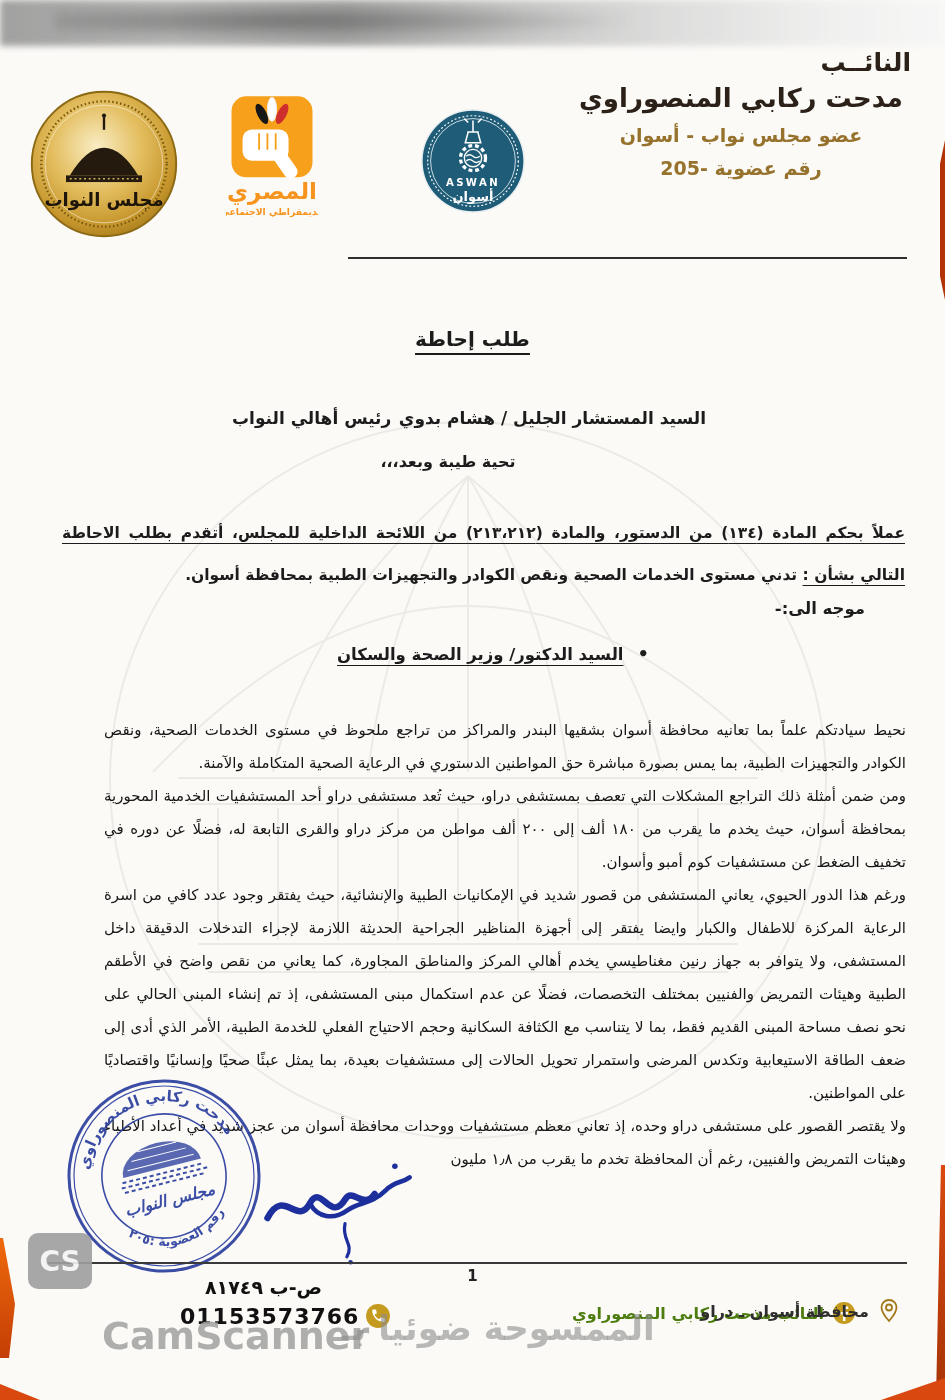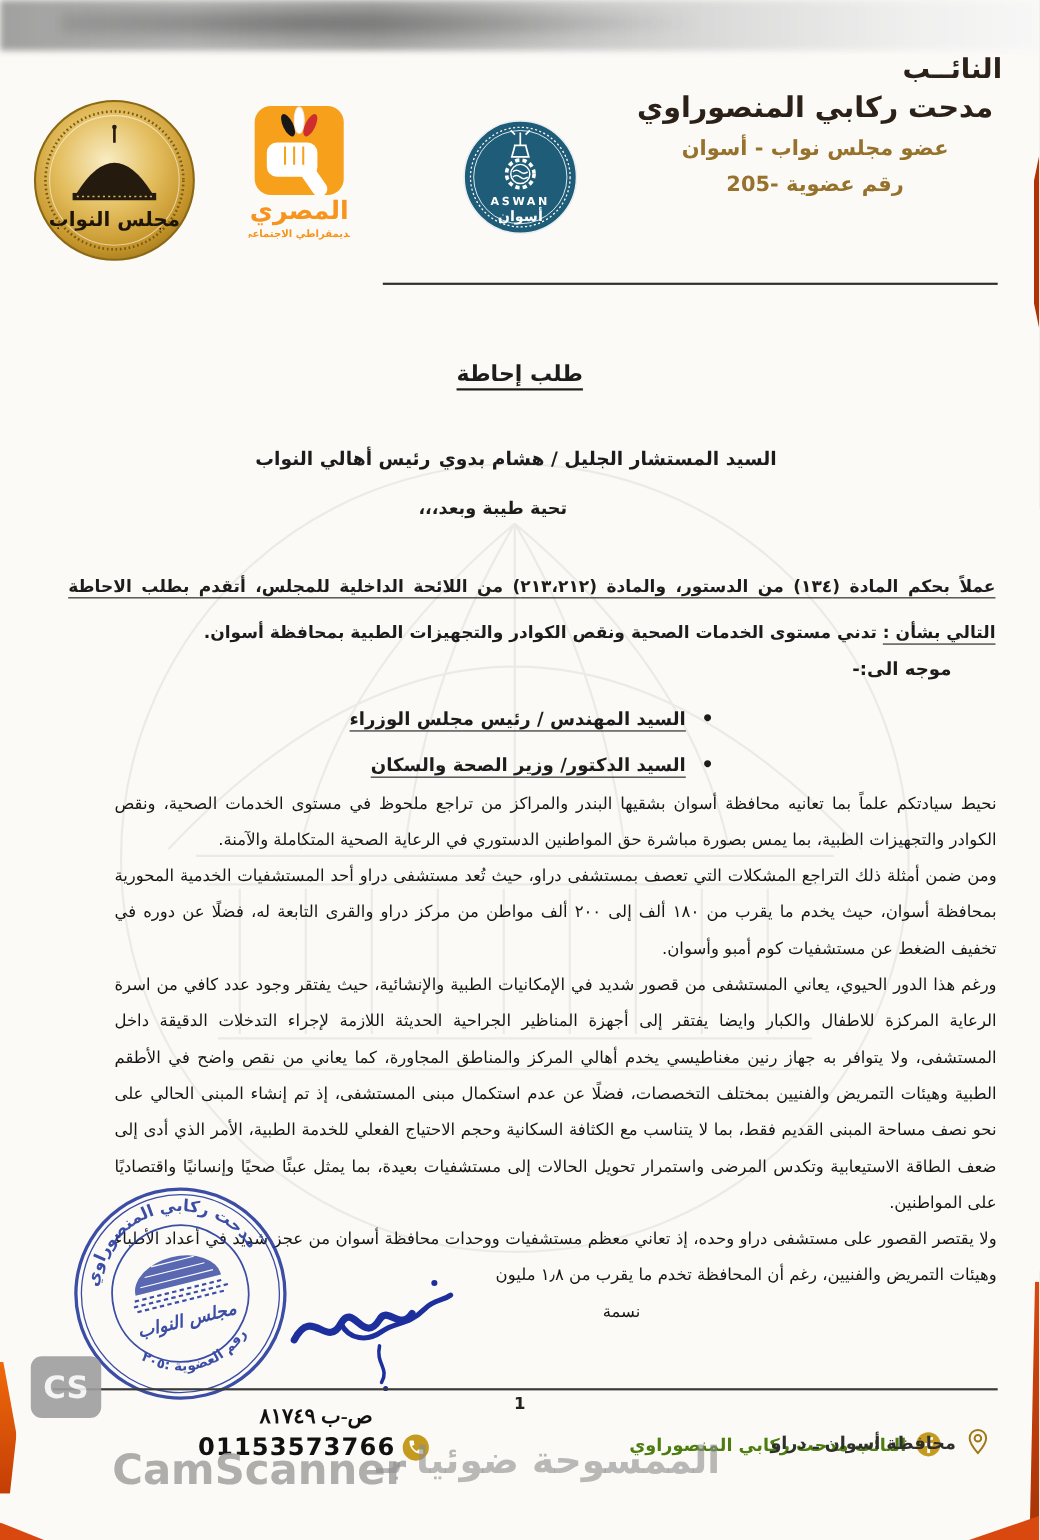--- a/index.html
+++ b/index.html
@@ -44,21 +44,21 @@
   .bodytxt p{margin:0;}
   .lastword{display:block;text-align:center;padding-left:120px;}
   
   .wm{position:absolute;left:58px;top:380px;opacity:.09;pointer-events:none;}
   
   .stamp{position:absolute;left:64px;top:1076px;opacity:.92;}
   .sig{position:absolute;left:252px;top:1146px;}
   
   .foot-line{position:absolute;top:1262px;left:48px;right:38px;height:2px;background:#3a3a3a;}
   .pagenum{position:absolute;top:1267px;left:0;right:0;text-align:center;font-size:15px;font-weight:bold;color:#222;}
-  .pobox{position:absolute;top:1276px;left:205px;width:165px;text-align:center;font-size:19px;font-weight:bold;color:#111;direction:rtl;font-family:Liberation Serif, serif;}
+  .pobox{position:absolute;top:1276px;left:205px;width:165px;text-align:left;font-size:19px;font-weight:bold;color:#111;direction:rtl;}
   .phone-row{position:absolute;top:1303px;left:160px;display:flex;direction:rtl;align-items:center;gap:6px;}
   .phone-row .num{font-size:22px;font-weight:bold;color:#111;letter-spacing:1px;margin-left:20px;}
   .repname{position:absolute;top:1301px;left:572px;display:flex;direction:rtl;align-items:center;gap:8px;
            font-size:16px;font-weight:bold;color:#4d7c0f;justify-content:center;}
   .loc{position:absolute;top:1298px;right:44px;display:flex;direction:rtl;align-items:center;gap:8px;
        font-size:16px;font-weight:bold;color:#2e2e2e;}
   
   .cs-badge{position:absolute;left:28px;top:1233px;width:64px;height:56px;border-radius:10px;background:#9f9f9f;
             display:flex;align-items:center;justify-content:center;font-size:28px;font-weight:bold;color:#f4f4f4;opacity:.9;}
   .cs-name{position:absolute;left:102px;top:1314px;font-size:38px;font-weight:600;color:#a6a6a6;opacity:.9;}
@@ -157,30 +157,29 @@
   <div class="greet">تحية طيبة وبعد،،،</div>
 
   <div class="intro">
     <span class="u">عملاً بحكم المادة (١٣٤) من الدستور، والمادة (٢١٣،٢١٢) من اللائحة الداخلية للمجلس، أتقدم بطلب الاحاطة التالي بشأن :</span>
     <span>تدني مستوى الخدمات الصحية ونقص الكوادر والتجهيزات الطبية بمحافظة أسوان.</span>
   </div>
 
   <div class="directed">موجه الى:-</div>
 
   <div class="recips">
-    <div class="recip"><span>السيد المهندس / رئيس مجلس الوزراء</span></div>
     <div class="recip"><span>السيد الدكتور/ وزير الصحة والسكان</span></div>
   </div>
 
   <div class="bodytxt">
     <p>نحيط سيادتكم علماً بما تعانيه محافظة أسوان بشقيها البندر والمراكز من تراجع ملحوظ في مستوى الخدمات الصحية، ونقص الكوادر والتجهيزات الطبية، بما يمس بصورة مباشرة حق المواطنين الدستوري في الرعاية الصحية المتكاملة والآمنة.</p>
     <p>ومن ضمن أمثلة ذلك التراجع المشكلات التي تعصف بمستشفى دراو، حيث تُعد مستشفى دراو أحد المستشفيات الخدمية المحورية بمحافظة أسوان، حيث يخدم ما يقرب من ١٨٠ ألف إلى ٢٠٠ ألف مواطن من مركز دراو والقرى التابعة له، فضلًا عن دوره في تخفيف الضغط عن مستشفيات كوم أمبو وأسوان.</p>
     <p>ورغم هذا الدور الحيوي، يعاني المستشفى من قصور شديد في الإمكانيات الطبية والإنشائية، حيث يفتقر وجود عدد كافي من اسرة الرعاية المركزة للاطفال والكبار وايضا يفتقر إلى أجهزة المناظير الجراحية الحديثة اللازمة لإجراء التدخلات الدقيقة داخل المستشفى، ولا يتوافر به جهاز رنين مغناطيسي يخدم أهالي المركز والمناطق المجاورة، كما يعاني من نقص واضح في الأطقم الطبية وهيئات التمريض والفنيين بمختلف التخصصات، فضلًا عن عدم استكمال مبنى المستشفى، إذ تم إنشاء المبنى الحالي على نحو نصف مساحة المبنى القديم فقط، بما لا يتناسب مع الكثافة السكانية وحجم الاحتياج الفعلي للخدمة الطبية، الأمر الذي أدى إلى ضعف الطاقة الاستيعابية وتكدس المرضى واستمرار تحويل الحالات إلى مستشفيات بعيدة، بما يمثل عبئًا صحيًا وإنسانيًا واقتصاديًا على المواطنين.</p>
     <p><span>ولا يقتصر القصور على مستشفى دراو وحده، إذ تعاني معظم مستشفيات ووحدات محافظة أسوان من عجز شديد في أعداد الأطباء وهيئات التمريض والفنيين، رغم أن المحافظة تخدم ما يقرب من ١٫٨ مليون</span>
-      <span class="lastword">نسمة</span></p>
+      </p>
   </div>
 
   <svg class="stamp" width="200" height="200" viewBox="0 0 200 200">
     <g transform="rotate(-14 100 100)">
       <g fill="none" stroke="#2b3f9e">
         <circle cx="100" cy="100" r="95" stroke-width="3"></circle>
         <circle cx="100" cy="100" r="90" stroke-width="1.2"></circle>
         <circle cx="100" cy="100" r="62" stroke-width="1.6"></circle>
       </g>
       <defs>

